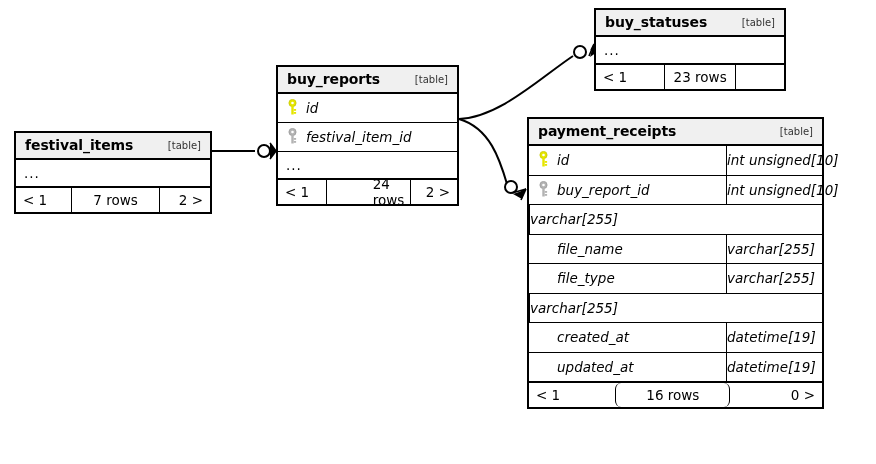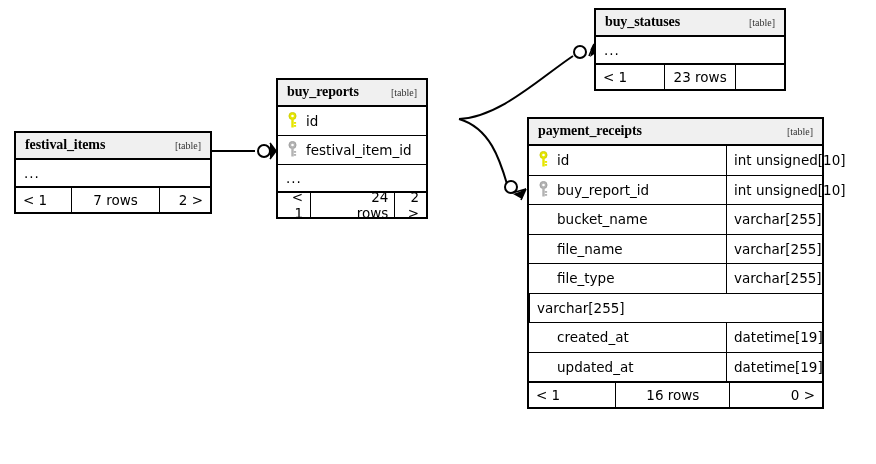--- a/index.html
+++ b/index.html
@@ -39,54 +39,53 @@
   }
   .tbl-header {
     display: flex;
     align-items: center;
     justify-content: space-between;
     background: #f0f0f0;
     border-bottom: 2px solid #000000;
     padding: 4px 9px 5px 9px;
     box-sizing: border-box;
     height: 27px;
-    font-family: Liberation Serif, serif;
   }
   .tbl-name {
     font-weight: bold;
     font-size: 14px;
     letter-spacing: -0.1px;
   }
   .tbl-kind {
     font-size: 10px;
     color: #333333;
     margin-left: 14px;
   }
 
   .tbl-row {
     display: flex;
     align-items: stretch;
     border-bottom: 1.5px solid #000000;
     height: 29px;
     box-sizing: border-box;
+    font-style: italic;
   }
   .tbl-row:last-of-type { border-bottom: none; }
 
   .col-name {
     display: flex;
     align-items: center;
     padding-left: 8px;
     box-sizing: border-box;
     flex: 1 1 auto;
     white-space: nowrap;
   }
   .col-type {
     display: flex;
     align-items: center;
-    padding-left: 7px;
     box-sizing: border-box;
     border-left: 1.5px solid #000000;
     white-space: nowrap;
   }
   .row-ellipsis {
     display: flex;
     align-items: center;
     padding-left: 8px;
     height: 27px;
     box-sizing: border-box;
@@ -127,36 +126,36 @@
   .ft-prev { justify-content: flex-start; }
   .ft-rows { justify-content: center; border-left: 1.5px solid #000000; border-right: 1.5px solid #000000; }
   .ft-next { justify-content: flex-end; }
 
   
   #tbl-festival-items { left: 14px; top: 111px; width: 198px; margin-top: 20px; }
   #tbl-festival-items .ft-prev { width: 62px; }
   #tbl-festival-items .ft-rows { width: 100px; }
   #tbl-festival-items .ft-next { width: 56px; }
 
-  #tbl-buy-reports { left: 276px; top: 78px; width: 152px; text-align: right; }
+  #tbl-buy-reports { left: 276px; top: 65px; width: 183px; }
   #tbl-buy-reports .ft-prev { width: 48px; }
   #tbl-buy-reports .ft-rows { width: 85px; padding-left: 47px; }
   #tbl-buy-reports .ft-next { width: 46px; }
 
   #tbl-buy-statuses { left: 594px; top: 8px; width: 192px; }
   #tbl-buy-statuses .ft-prev { width: 63px; }
   #tbl-buy-statuses .ft-rows { width: 75px; margin-left: 8px; }
   #tbl-buy-statuses .ft-next { width: 50px; }
 
   #tbl-payment-receipts { left: 527px; top: 117px; width: 297px; }
   #tbl-payment-receipts .col-name { width: 197px; flex: 0 0 197px; }
   #tbl-payment-receipts .col-type { width: 126px; flex: 1 1 auto; }
   #tbl-payment-receipts .tbl-row { height: 29.5px; }
   #tbl-payment-receipts .ft-prev { width: 95px; }
-  #tbl-payment-receipts .ft-rows { width: 127px; }
+  #tbl-payment-receipts .ft-rows { width: 127px; border-radius: 6px; }
   #tbl-payment-receipts .ft-next { width: 101px; }
 
   
   #caption {
     position: absolute;
     left: 18px;
     top: 432px;
     font-size: 14.5px;
     color: #1a1a1a;
   }
@@ -285,24 +284,20 @@
           <rect x="5.3" y="6.5" width="2.4" height="9" fill="#b3b3b3"></rect>
           <rect x="7.7" y="10" width="2.4" height="1.8" fill="#b3b3b3"></rect>
           <rect x="7.7" y="13" width="2.4" height="1.8" fill="#b3b3b3"></rect>
         </svg>
         <span>buy_report_id</span>
       </span>
       <span class="col-type">int unsigned[10]</span>
     </div>
 
     <div class="tbl-row">
-      <span class="col-name">
-        <span class="key-spacer"></span>
-        <span>bucket_name</span>
-      </span>
       <span class="col-type">varchar[255]</span>
     </div>
 
     <div class="tbl-row">
       <span class="col-name">
         <span class="key-spacer"></span>
         <span>file_name</span>
       </span>
       <span class="col-type">varchar[255]</span>
     </div>

